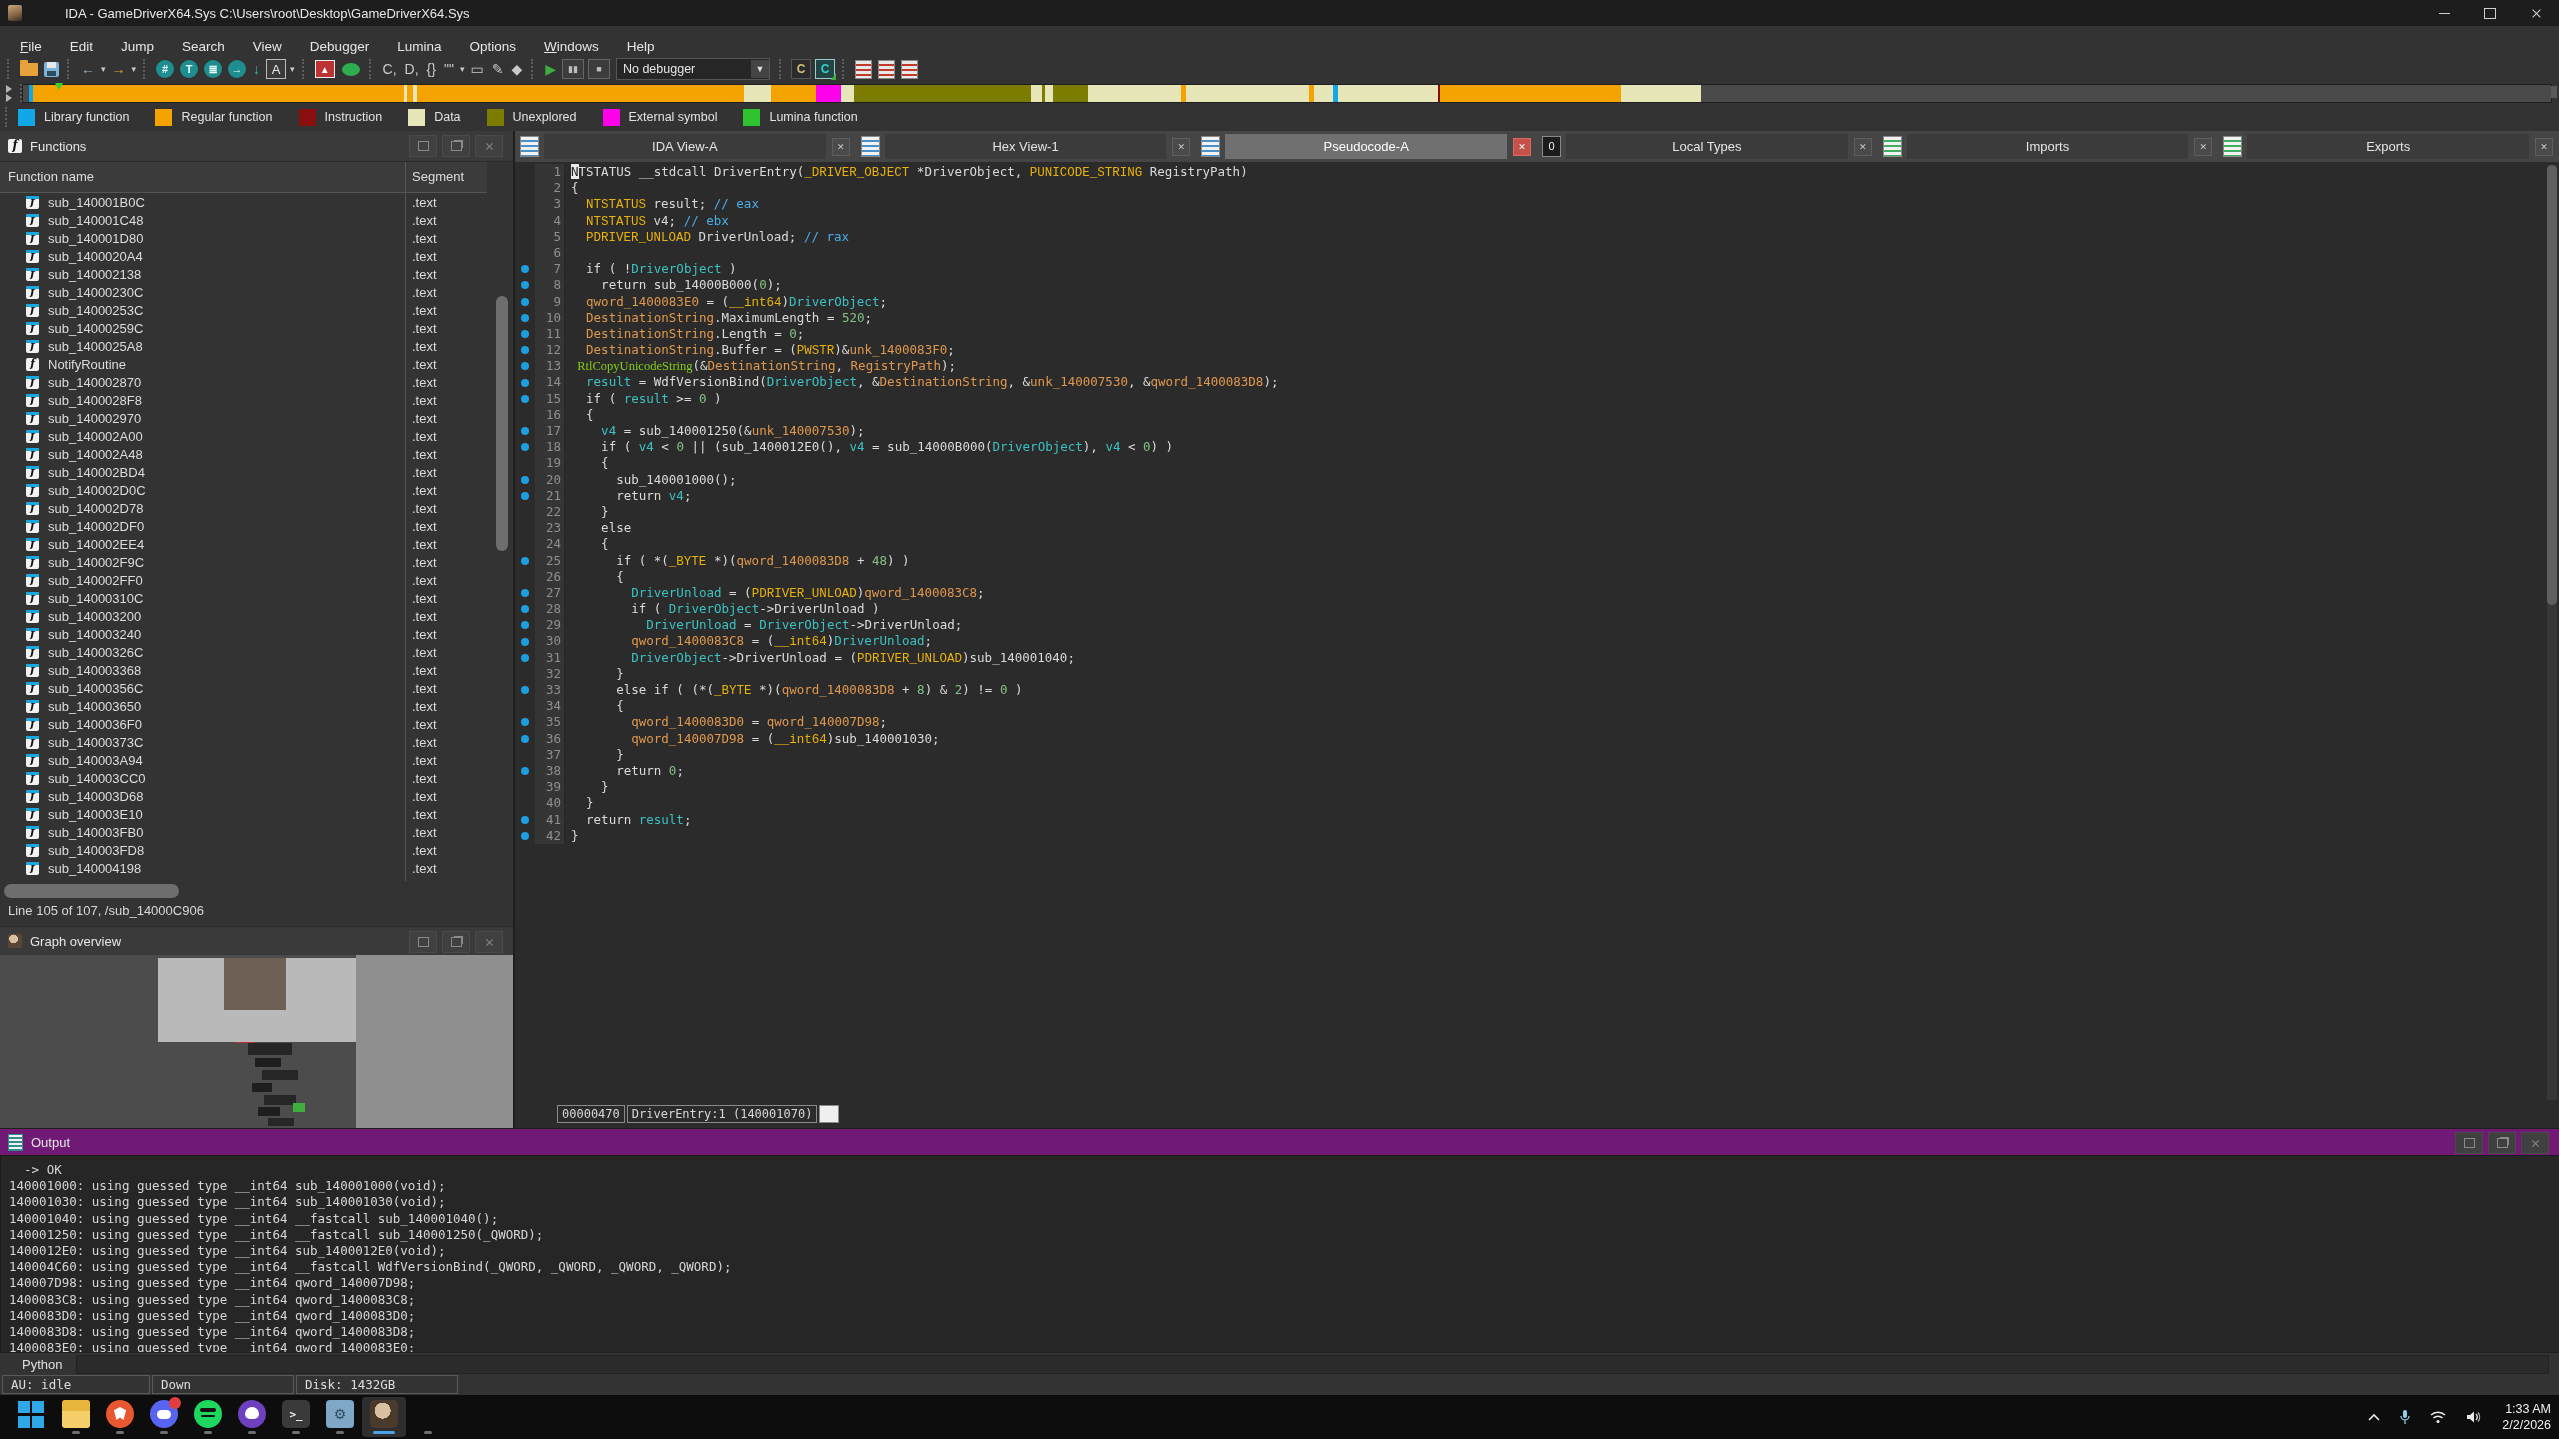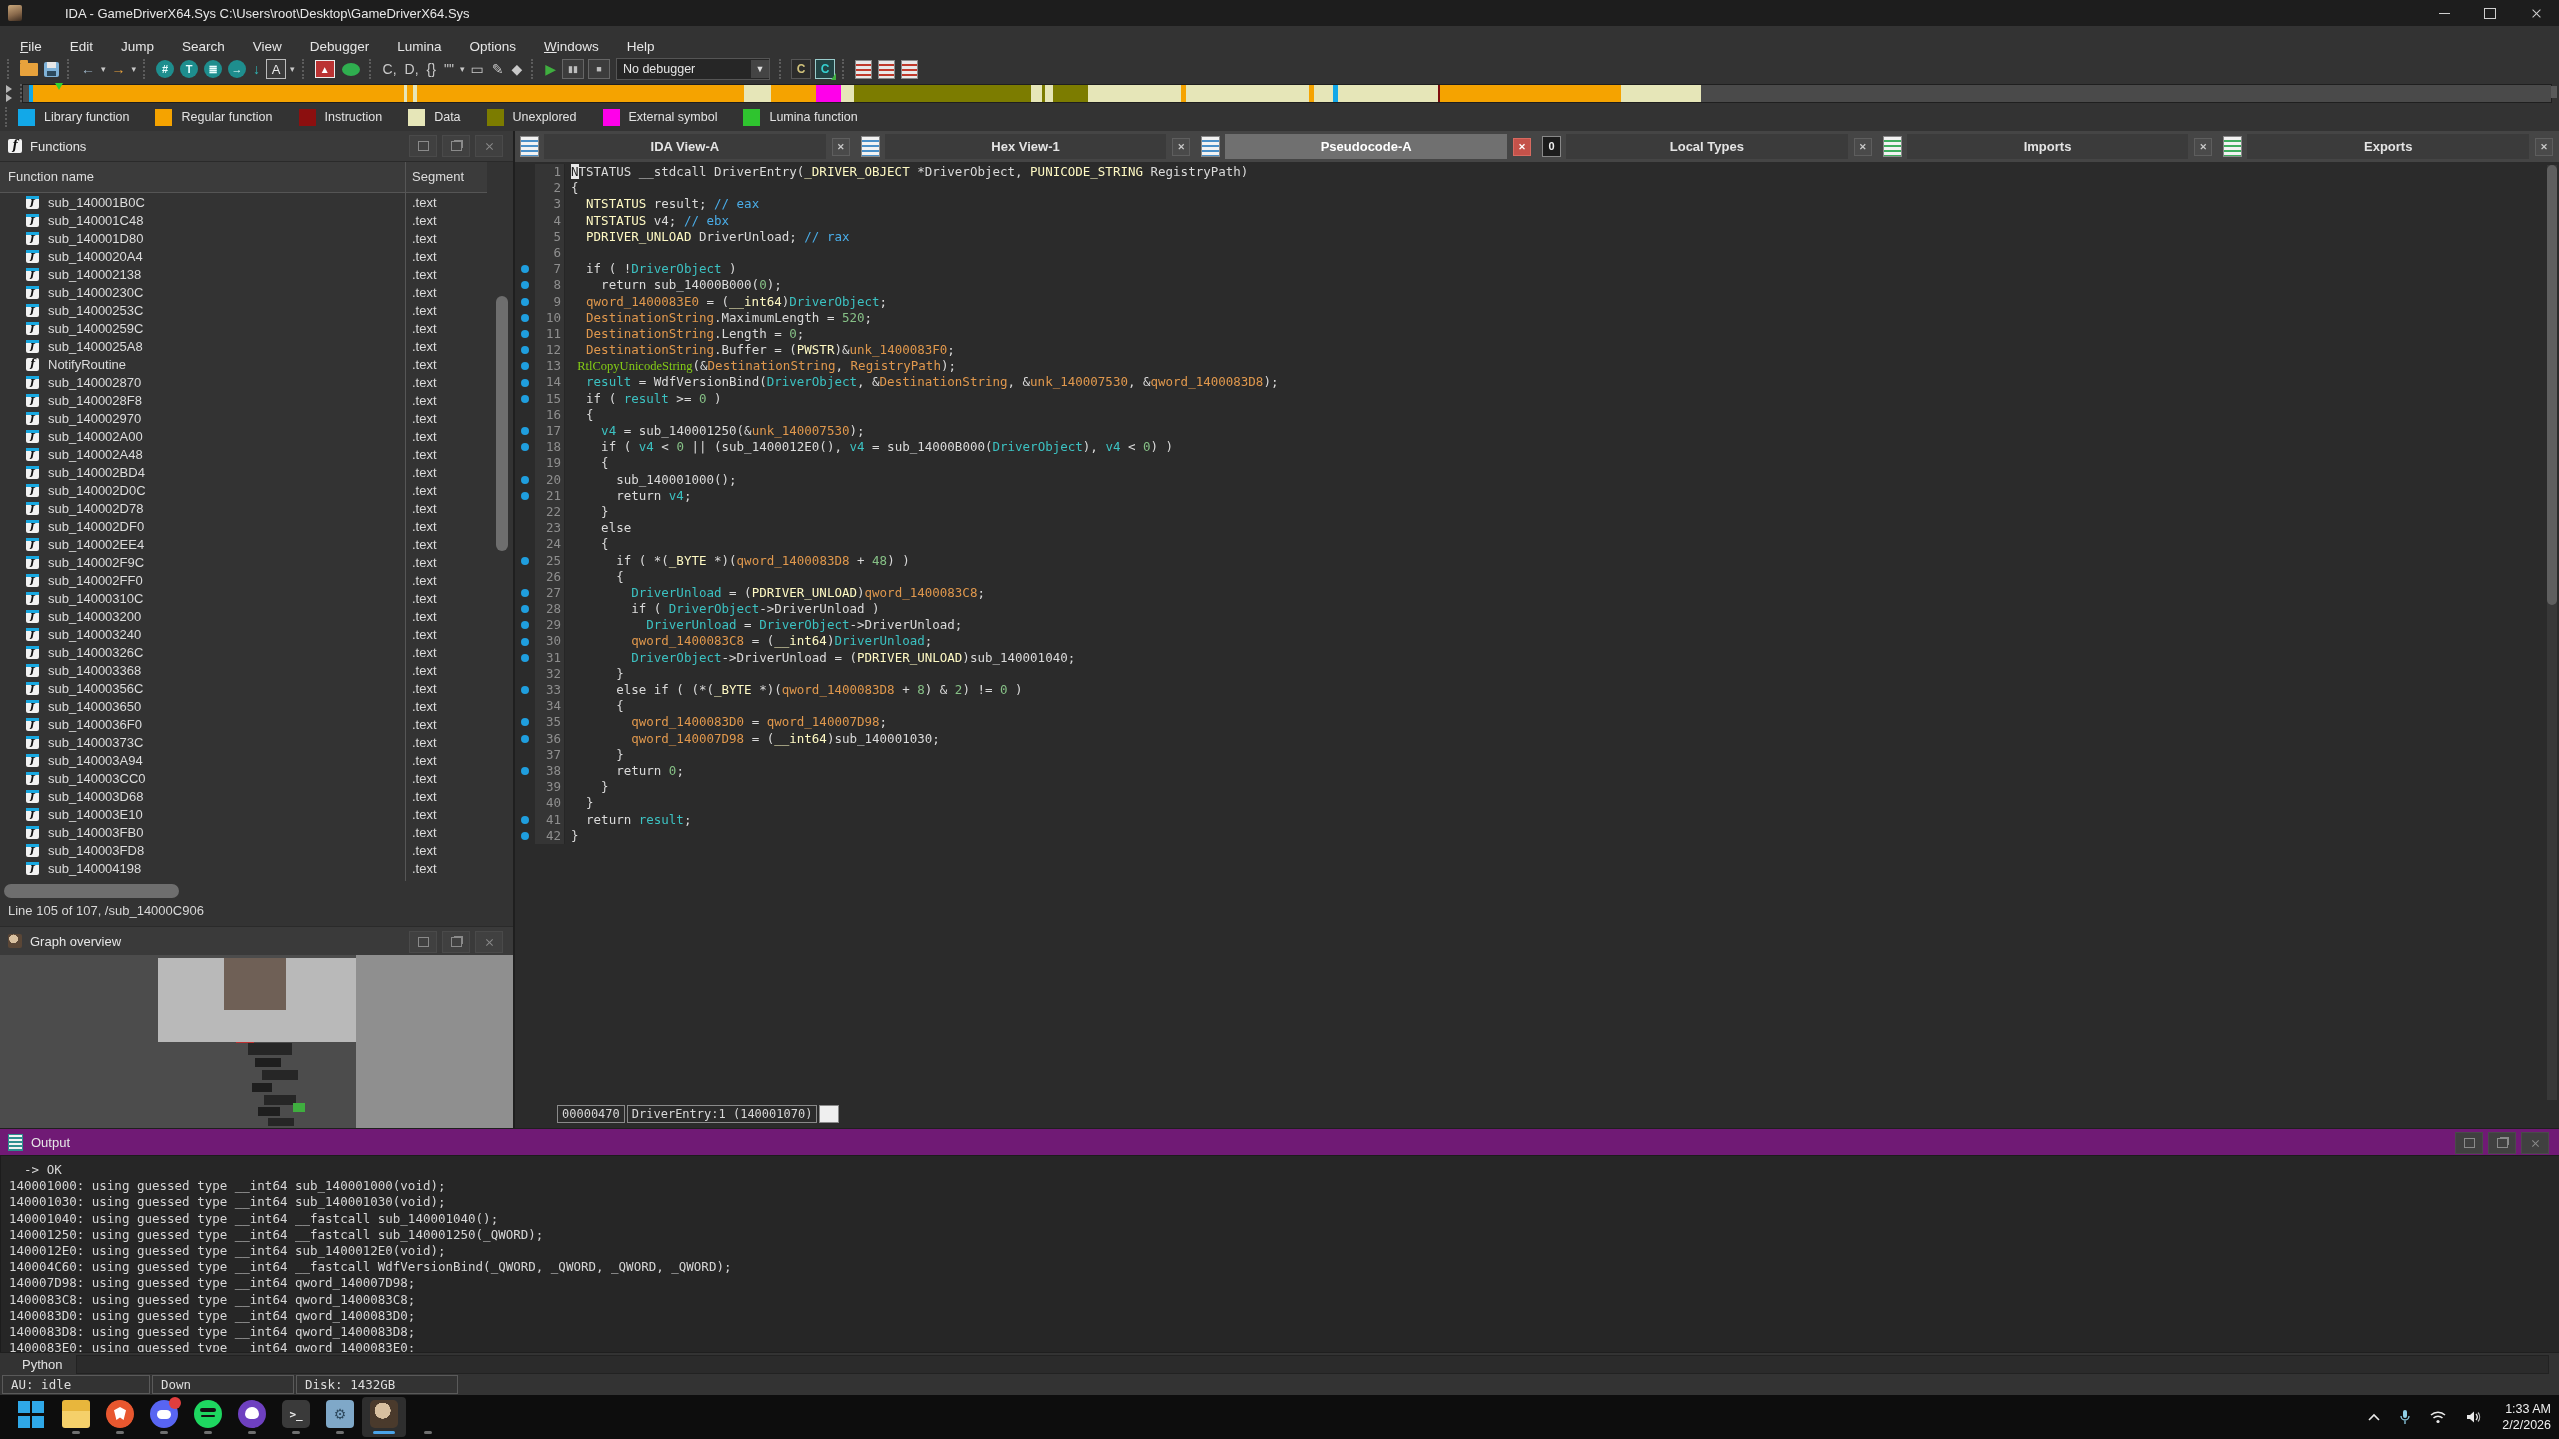--- a/index.html
+++ b/index.html
@@ -118,42 +118,42 @@
   #gv-header{position:absolute;left:0;top:795px;width:513px;height:28px;background:#3a3a3a;
              display:flex;align-items:center;border-top:1px solid #2a2a2a;border-bottom:1px solid #2a2a2a;}
   #gv-icon{width:14px;height:14px;margin:0 8px;border-radius:2px;
            background:radial-gradient(circle at 40% 35%,#d8c0a0 0 35%,#5a4636 36% 100%);}
   #graph-content{position:absolute;left:0;top:824px;width:513px;height:173px;background:#4c4c4c;overflow:hidden;}
   .gv-rect{position:absolute;}
   #gv-viewport{position:absolute;border:1px solid #c03030;background:rgba(200,60,60,0.06);}
 
   
   #tabstrip{position:absolute;left:0;top:0;width:2044px;height:31px;background:#454545;
-            display:flex;align-items:center;border-bottom:1px solid #2a2a2a;font-weight:bold;}
+            display:flex;align-items:center;border-bottom:1px solid #2a2a2a;}
   .tab-icon{width:17px;height:19px;margin:0 5px;background:#f2f2f2;border:1px solid #888;
             background-image:repeating-linear-gradient(#f2f2f2 0 3px,#4a90c8 3px 5px);}
   .tab-icon.dark{background:#1c1c1c;color:#f0f0f0;font-size:11px;text-align:center;line-height:18px;background-image:none;}
   .tab-icon.green{background-image:repeating-linear-gradient(#f2f2f2 0 3px,#3fae5f 3px 5px);}
   .tab{flex:1;height:25px;background:#3b3b3b;display:flex;align-items:center;justify-content:center;
        font-size:13px;color:#e4e4e4;}
   .tab.active{background:#707070;color:#fff;}
   .tab-x{width:16px;height:16px;margin:0 6px;background:#4a4a4a;border:1px solid #5e5e5e;color:#c9c9c9;
          font-size:9px;display:flex;align-items:center;justify-content:center;}
   .tab-x.red{background:#c4524a;border-color:#d86a60;color:#fff;}
 
   
   #code{position:absolute;left:0;top:31px;width:2044px;height:938px;background:#2b2b2b;
         padding-top:2px;font-size:12.5px;}
   .code-line{display:flex;height:16.2px;line-height:16.2px;white-space:pre;}
   .dotcol{width:20px;display:flex;align-items:center;justify-content:center;}
   .bp-dot{width:8px;height:8px;border-radius:50%;background:#1f9ede;}
   .lnum{width:26px;text-align:right;color:#8f8f8f;background:#353535;padding-right:3px;
         border-right:1px solid #262626;font-family:"DejaVu Sans Mono","Liberation Mono",monospace;}
   .ltext{padding-left:6px;font-family:"DejaVu Sans Mono","Liberation Mono",monospace;}
-  .tk-w{color:#dadada;} .tk-t{color:#fef9c3;} .tk-v{color:#3cc2c2;} .tk-g{color:#e0984d;}
+  .tk-w{color:#dadada;} .tk-t{color:#eab308;font-family:Liberation Mono, monospace;} .tk-v{color:#3cc2c2;} .tk-g{color:#e0984d;}
   .tk-i{color:#84cc16;font-family:Liberation Serif, serif;} .tk-n{color:#86c086;} .tk-c{color:#4aade8;}
   .tk-cur{background:#e8e8e8;color:#222;}
   #code-vscroll{position:absolute;right:2px;top:34px;width:10px;height:935px;background:#383838;}
   #code-vthumb{position:absolute;left:0;top:0;width:10px;height:440px;background:#5f5f5f;border-radius:5px;}
   #code-footer{position:absolute;left:0;top:969px;width:2044px;height:28px;background:#2b2b2b;
                display:flex;align-items:center;font-size:12px;color:#d8d8d8;padding-left:42px;}
   .foot-box{border:1px solid #8a8a8a;padding:0 4px;height:16px;line-height:16px;margin-right:2px;
             font-family:"DejaVu Sans Mono","Liberation Mono",monospace;}
   .foot-cursor{width:10px;background:#efefef;}
 

